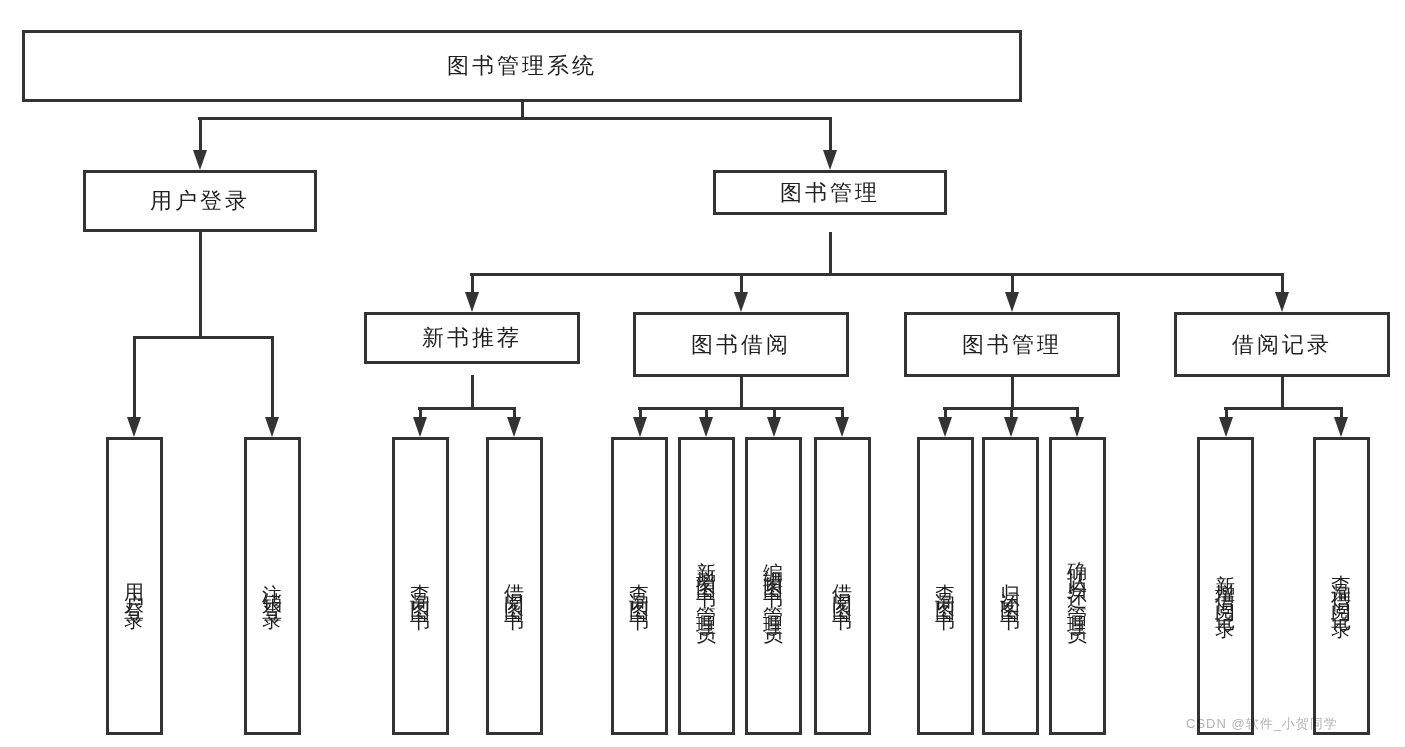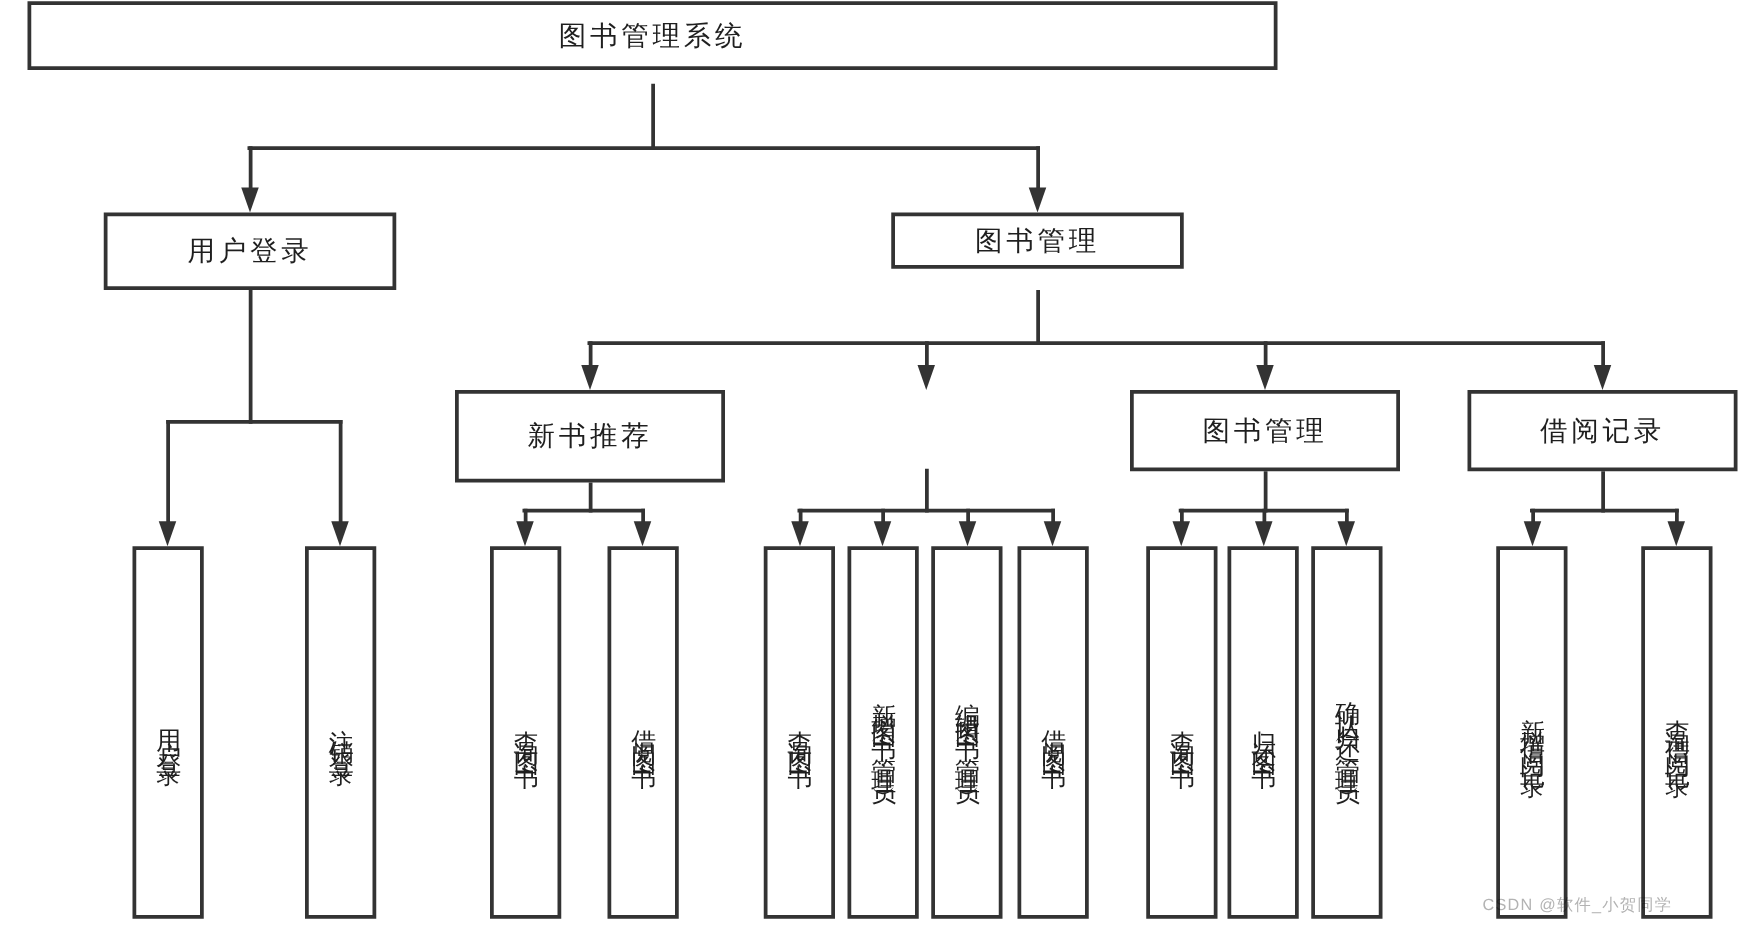--- a/index.html
+++ b/index.html
@@ -56,33 +56,36 @@
     z-index:6;
     mix-blend-mode:multiply;
     white-space:nowrap;
   }
 </style>
 </head>
 <body>
 
 <div class="canvas">
 
-  <div class="box hbox" style="left:22px;top:1px;width:1000px;height:55px">
+  <div class="box hbox" style="left:22px;top:30px;width:1000px;height:72px">
     <span>图书管理系统</span>
   </div>
 
   <div class="box hbox" style="left:83px;top:170px;width:234px;height:62px">
     <span>用户登录</span>
   </div>
   <div class="box hbox" style="left:713px;top:170px;width:234px;height:45px">
     <span>图书管理</span>
   </div>
 
-  <div class="box hbox" style="left:364px;top:312px;width:216px;height:74px">
+  <div class="box hbox" style="left:364px;top:312px;width:216px;height:52px">
     <span>新书推荐</span>
+  </div>
+  <div class="box hbox" style="left:633px;top:312px;width:216px;height:65px">
+    <span>图书借阅</span>
   </div>
   <div class="box hbox" style="left:904px;top:312px;width:216px;height:65px">
     <span>图书管理</span>
   </div>
   <div class="box hbox" style="left:1174px;top:312px;width:216px;height:65px">
     <span>借阅记录</span>
   </div>
 
   <div class="box vbox" style="left:106px;top:437px;width:57px;height:298px">
     <span>用户登录</span>

